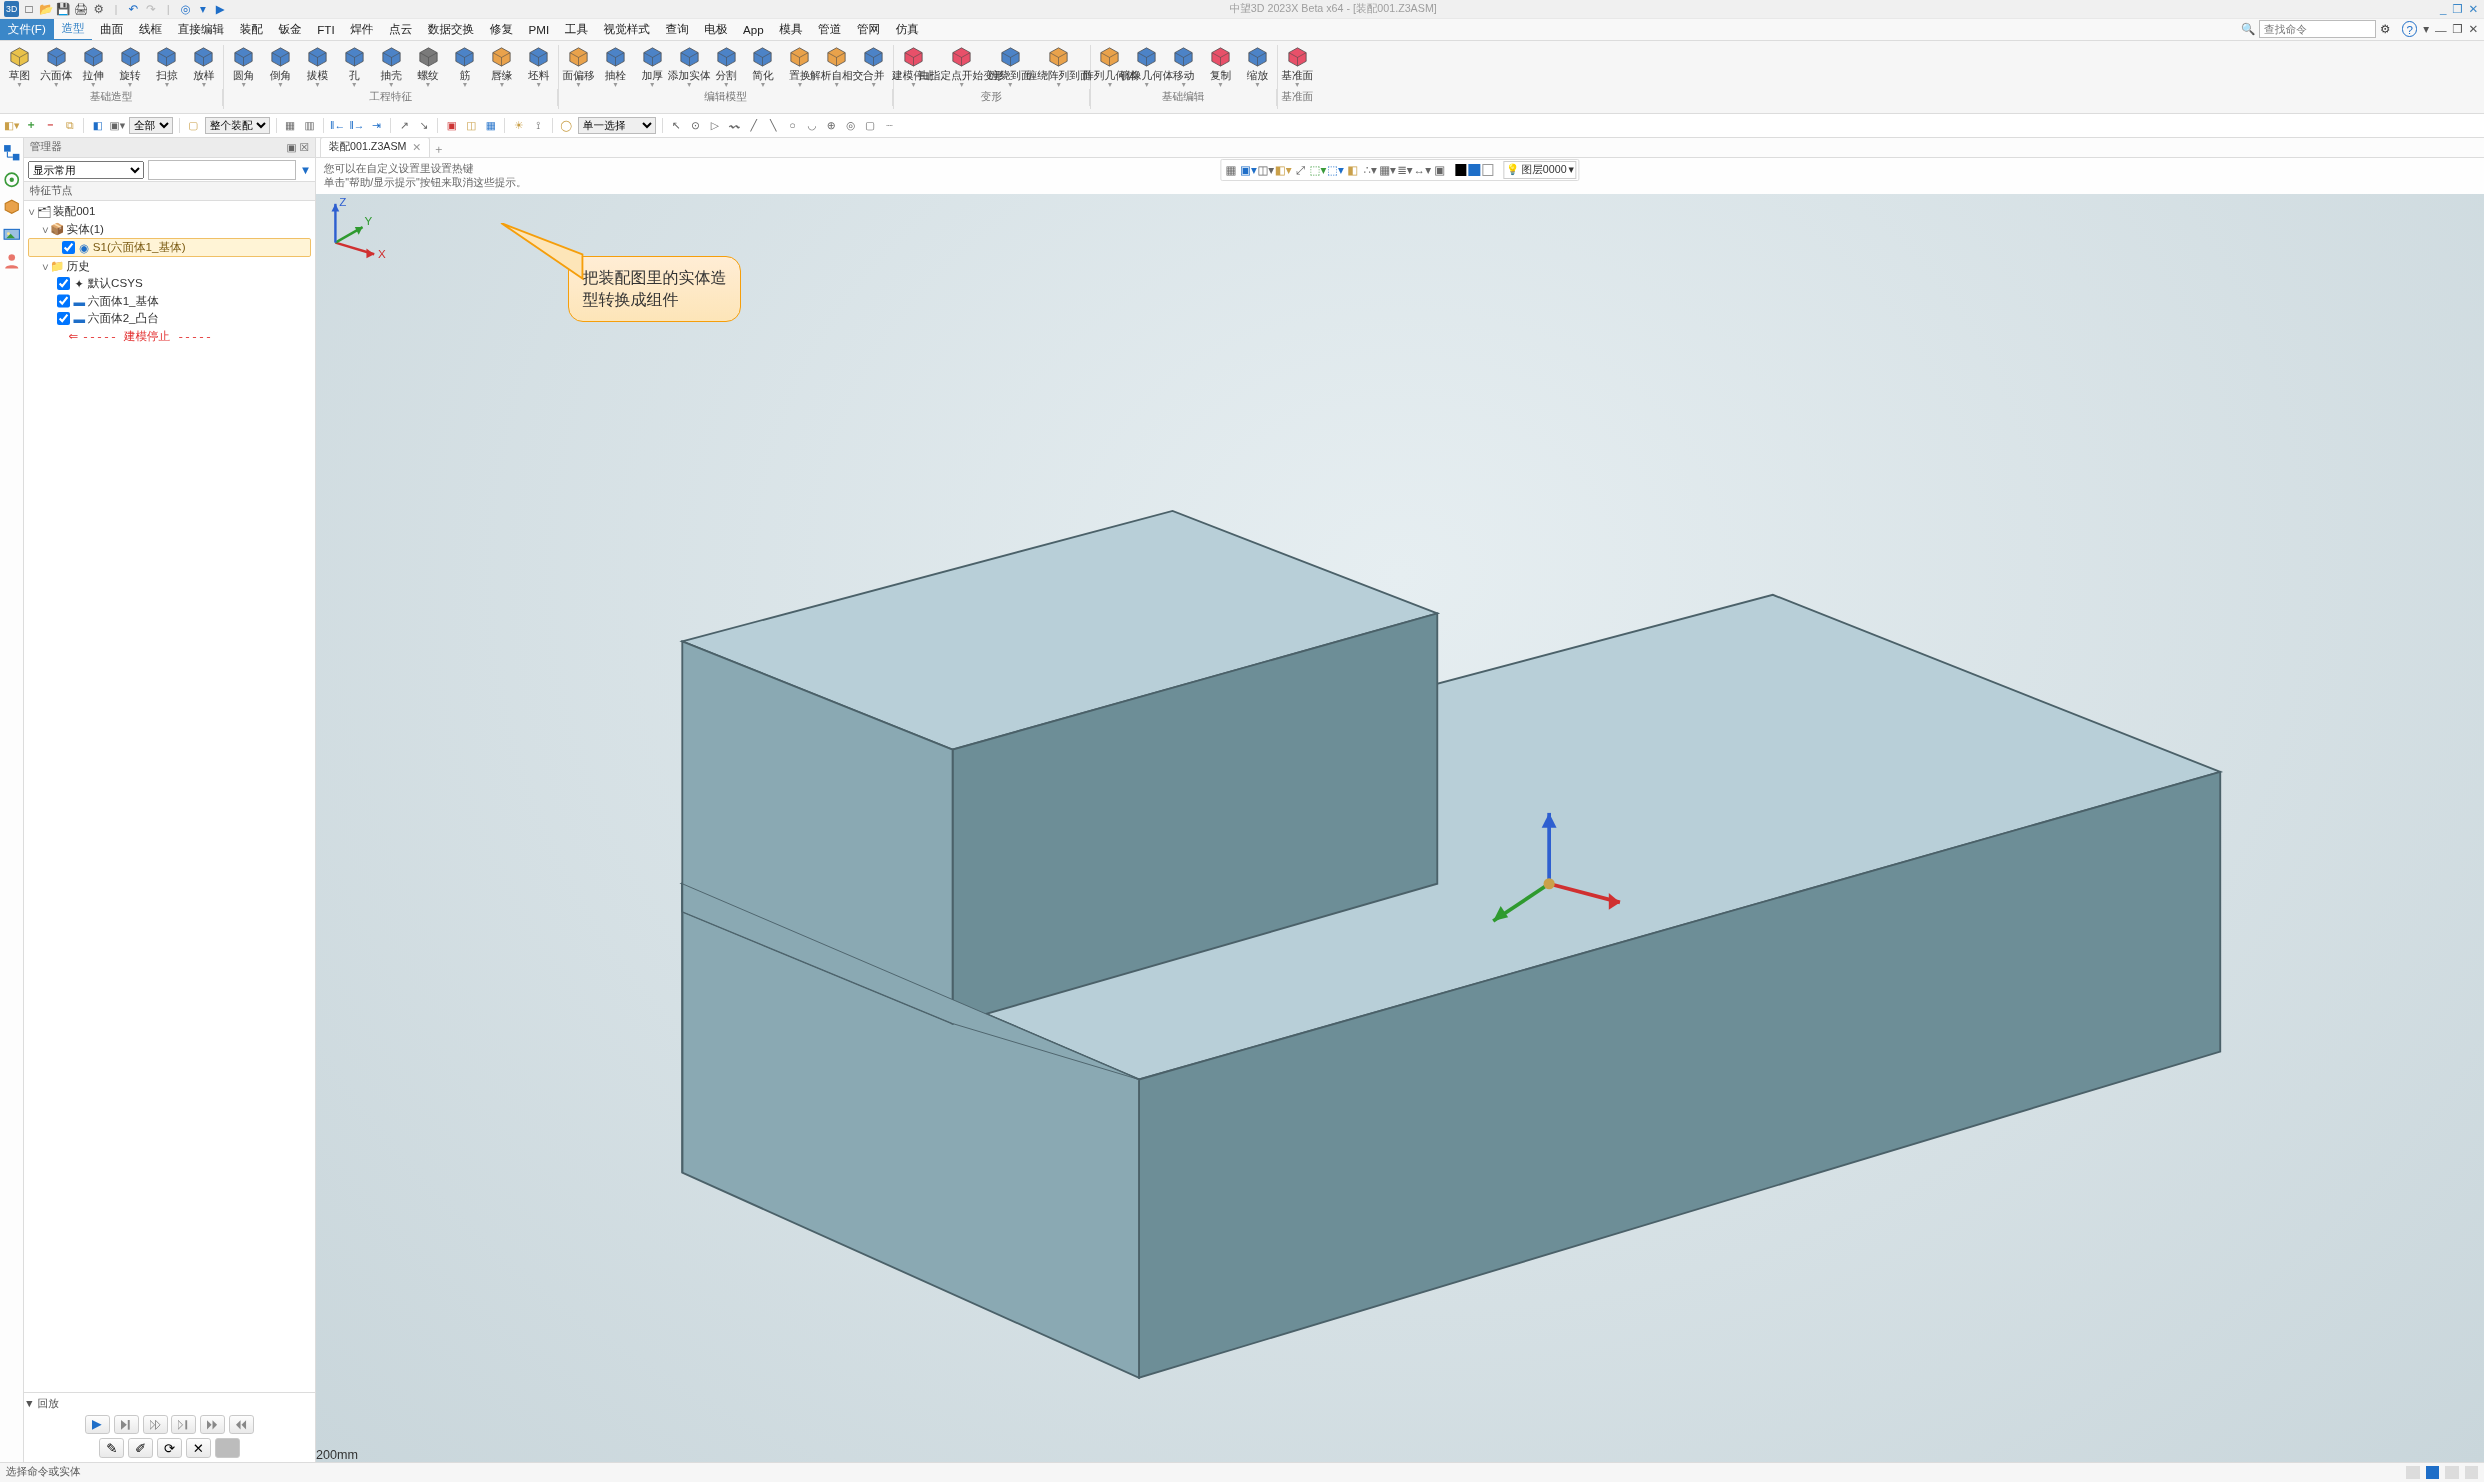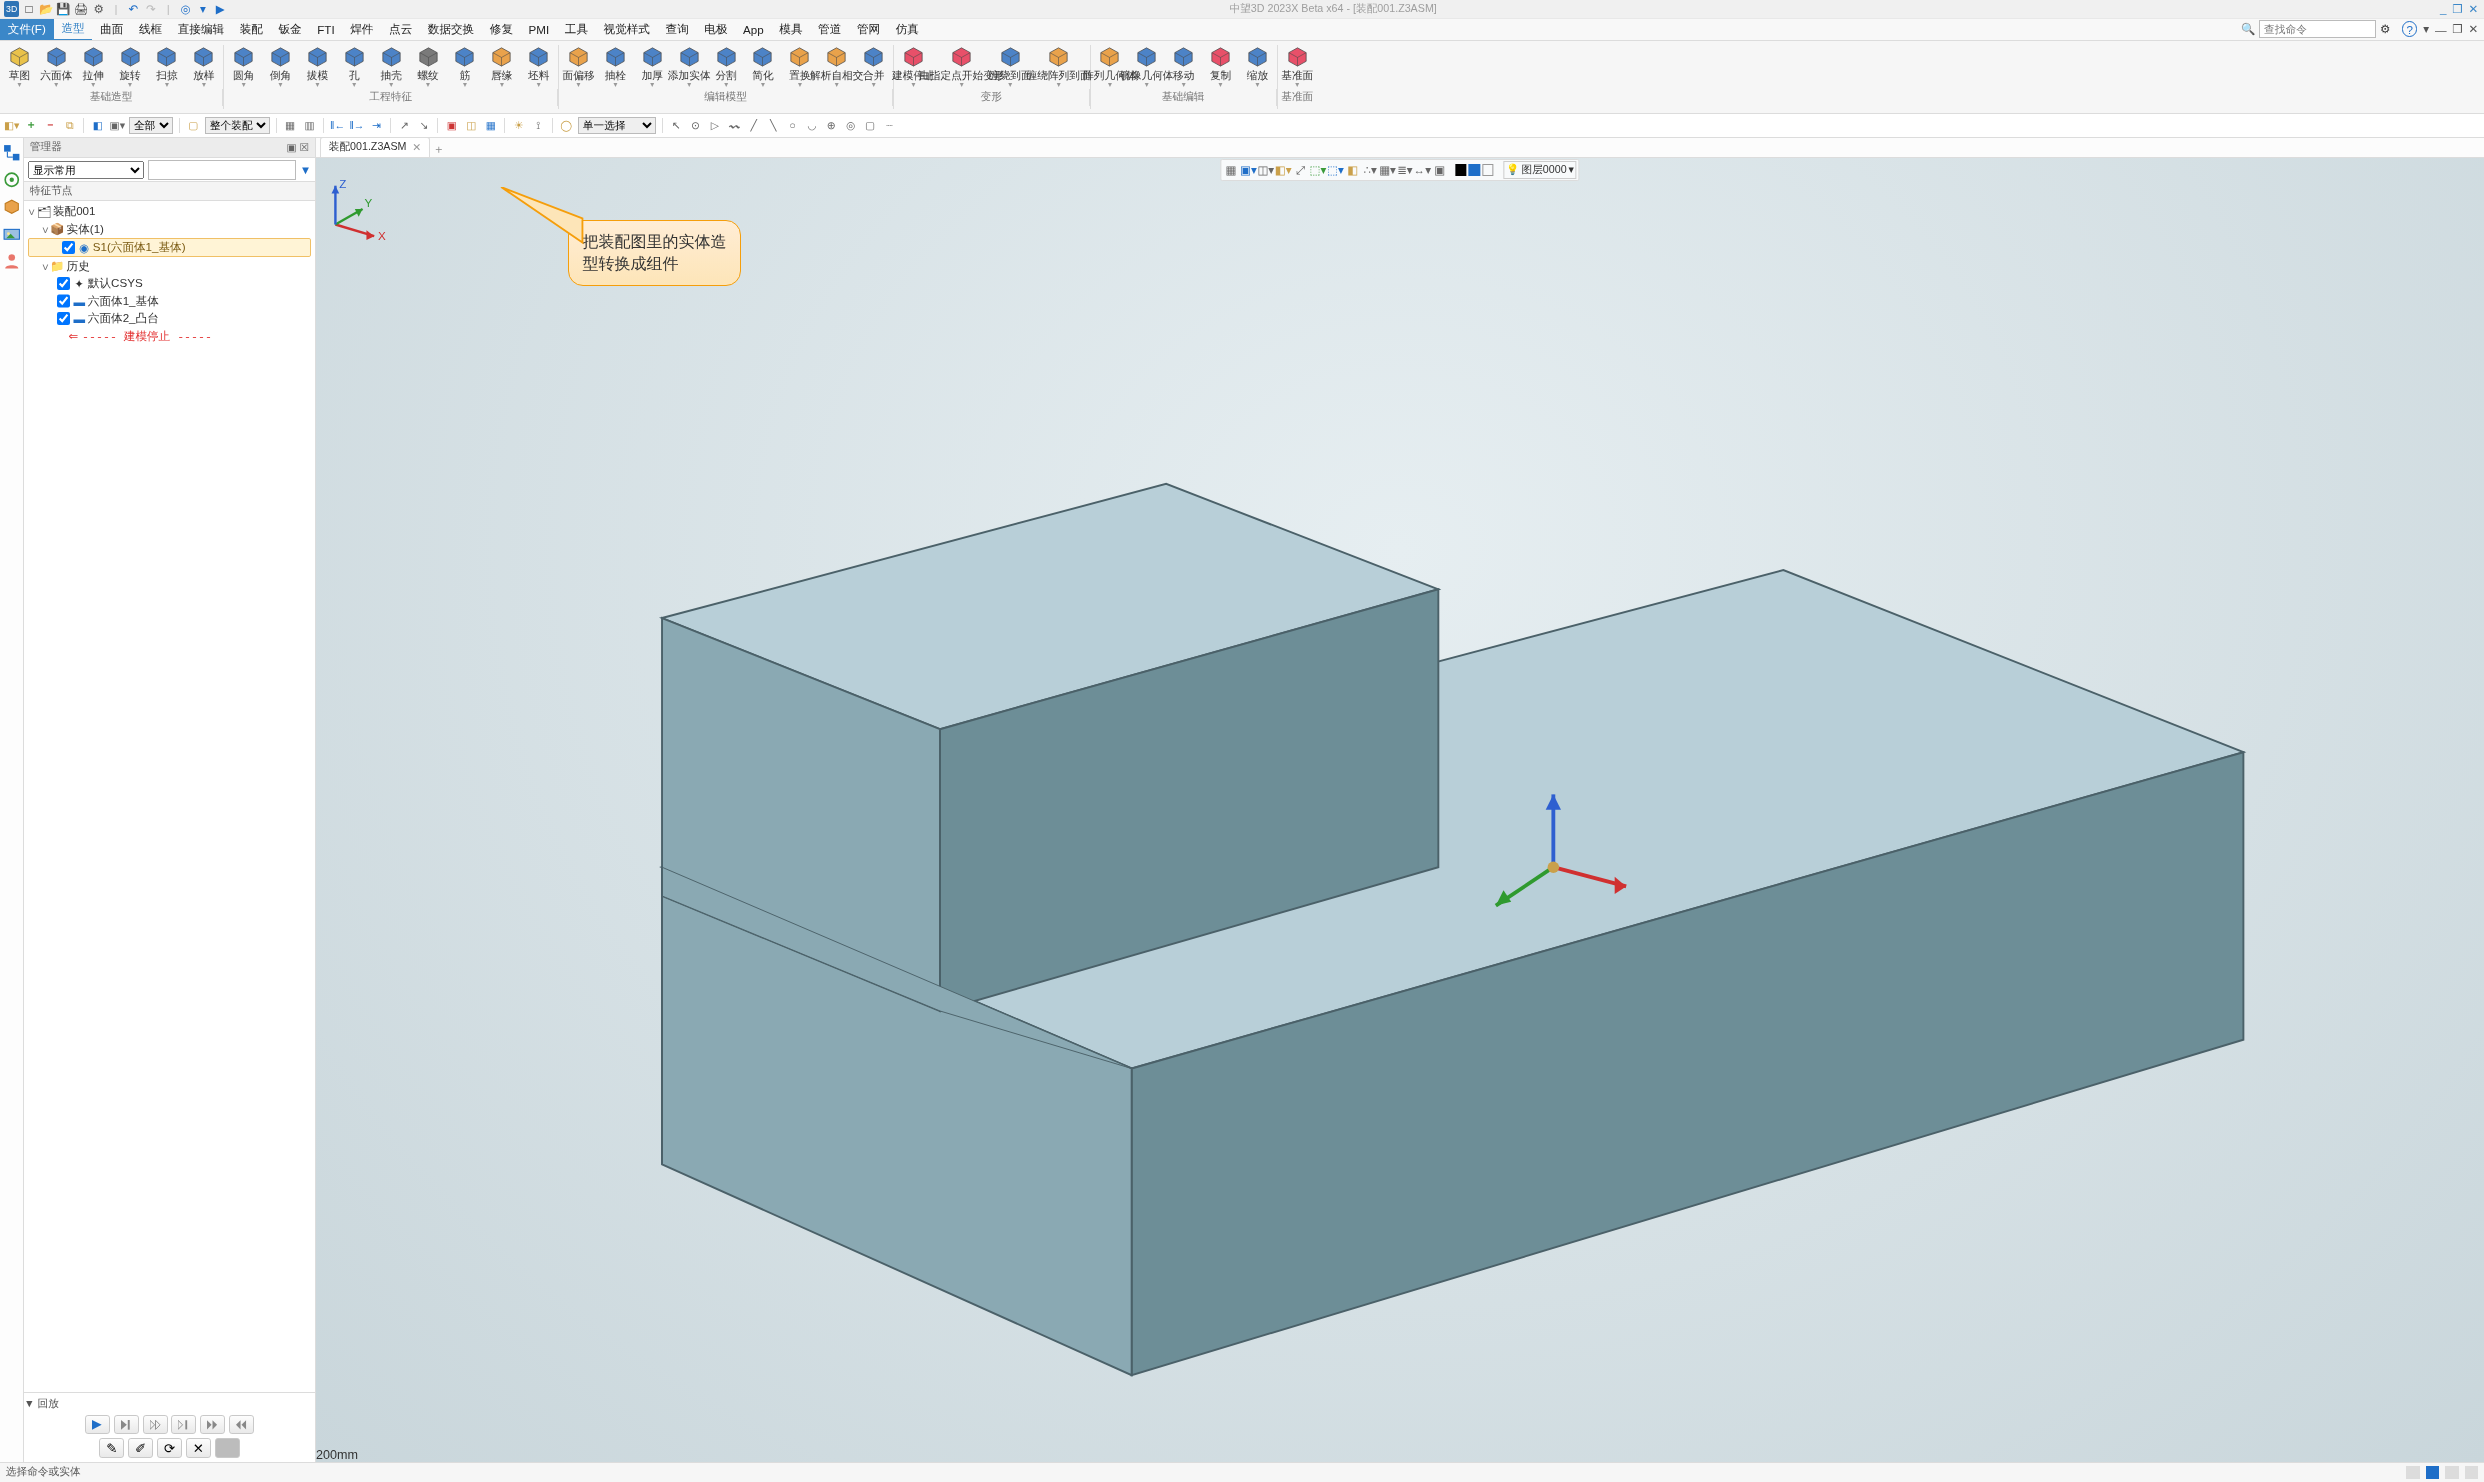--- a/index.html
+++ b/index.html
@@ -737,20 +737,24 @@
   </div>
 
   <div id="viewport-wrap">
     <div id="tabs">
       <div class="tab">
         <span>装配001.Z3ASM</span>
         <span class="close">✕</span>
       </div>
       <div class="add">＋</div>
     </div>
+    <div id="hints">
+      <div>您可以在自定义设置里设置热键</div>
+      <div>单击"帮助/显示提示"按钮来取消这些提示。</div>
+    </div>
 
     <div id="vtoolbar">
       <span class="vtb">▦</span>
       <span class="vtb" style="color:#1e6ec8;">▣▾</span>
       <span class="vtb">◫▾</span>
       <span class="vtb" style="color:#caa04a;">◧▾</span>
       <span class="vtb">⤢</span>
       <span class="vtb" style="color:#3a9a3a;">⬚▾</span>
       <span class="vtb" style="color:#1e6ec8;">⬚▾</span>
       <span class="vtb" style="color:#caa04a;">◧</span>

